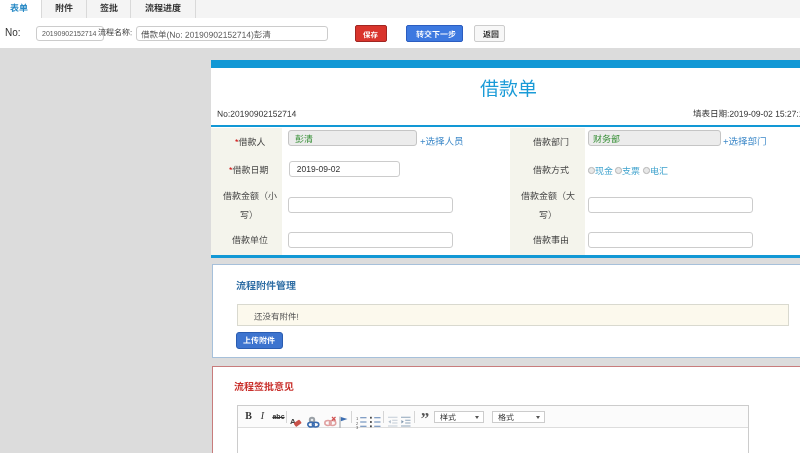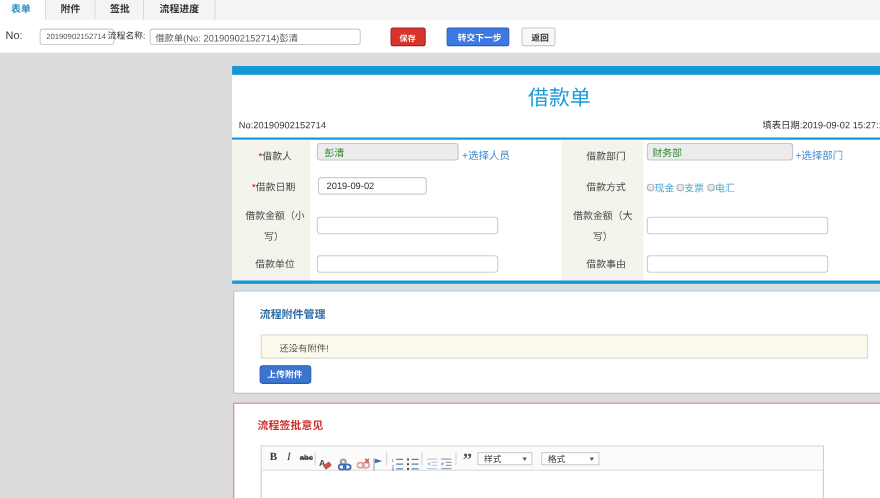--- a/index.html
+++ b/index.html
@@ -175,21 +175,21 @@
 <div style="position:absolute;left:420.0px;top:135.2px;width:43.5px;height:12.5px;">
     <svg style="display:block" width="43.5" height="12.5" viewBox="0 0 43.5 12.5">
       <path d="M3.1 6.9V8.9H2.4V6.9H0.5V6.2H2.4V4.2H3.1V6.2H5.1V6.9Z M6.1 2.4C6.7 2.9 7.3 3.6 7.6 4.0L8.2 3.6C7.9 3.1 7.2 2.5 6.7 2.0ZM9.8 2.0C9.6 2.8 9.2 3.7 8.6 4.2C8.8 4.3 9.1 4.5 9.3 4.6C9.5 4.4 9.7 4.0 9.9 3.6H11.3V5.0H8.6V5.7H10.3C10.1 6.9 9.8 7.8 8.3 8.3C8.5 8.5 8.7 8.7 8.8 8.9C10.4 8.3 10.8 7.2 11.0 5.7H12.0V7.9C12.0 8.6 12.2 8.8 12.9 8.8C13.0 8.8 13.7 8.8 13.8 8.8C14.4 8.8 14.6 8.5 14.7 7.3C14.5 7.2 14.2 7.1 14.0 7.0C14.0 8.0 14.0 8.1 13.7 8.1C13.6 8.1 13.1 8.1 13.0 8.1C12.7 8.1 12.7 8.1 12.7 7.9V5.7H14.6V5.0H12.0V3.6H14.2V3.0H12.0V1.7H11.3V3.0H10.2C10.3 2.7 10.4 2.4 10.5 2.1ZM7.9 5.4H6.1V6.0H7.2V8.9C6.8 9.1 6.4 9.4 6.0 9.8L6.5 10.4C7.0 9.9 7.5 9.4 7.9 9.4C8.1 9.4 8.4 9.6 8.7 9.9C9.4 10.2 10.1 10.3 11.2 10.3C12.2 10.3 13.8 10.3 14.5 10.2C14.5 10.0 14.6 9.7 14.7 9.5C13.8 9.6 12.3 9.7 11.3 9.7C10.3 9.7 9.5 9.6 8.9 9.3C8.4 9.0 8.2 8.8 7.9 8.7Z M16.7 1.7V3.6H15.5V4.3H16.7V6.3C16.2 6.5 15.8 6.6 15.4 6.7L15.6 7.4L16.7 7.0V9.6C16.7 9.7 16.7 9.7 16.6 9.7C16.5 9.7 16.1 9.8 15.7 9.7C15.8 9.9 15.9 10.2 15.9 10.4C16.5 10.4 16.9 10.4 17.1 10.3C17.3 10.2 17.4 10.0 17.4 9.6V6.8L18.5 6.4L18.4 5.8L17.4 6.1V4.3H18.6V3.6H17.4V1.7ZM22.7 2.9C22.3 3.4 21.9 3.8 21.3 4.2C20.8 3.8 20.4 3.4 20.1 2.9ZM18.8 2.2V2.9H19.4C19.8 3.5 20.2 4.0 20.8 4.5C20.0 5.0 19.2 5.3 18.4 5.5C18.5 5.6 18.7 5.9 18.8 6.1C19.6 5.8 20.5 5.4 21.3 4.9C22.1 5.5 22.9 5.8 23.9 6.1C24.0 5.9 24.2 5.6 24.3 5.5C23.4 5.3 22.6 5.0 21.9 4.5C22.6 4.0 23.3 3.3 23.7 2.4L23.3 2.2L23.1 2.2ZM20.9 5.8V6.6H19.0V7.3H20.9V8.2H18.5V8.9H20.9V10.5H21.7V8.9H24.1V8.2H21.7V7.3H23.5V6.6H21.7V5.8Z M28.9 1.7C28.9 3.2 28.9 7.8 25.0 9.9C25.2 10.0 25.4 10.2 25.5 10.4C27.9 9.2 28.9 7.0 29.3 5.1C29.8 6.9 30.8 9.3 33.2 10.4C33.3 10.2 33.5 9.9 33.7 9.8C30.4 8.3 29.8 4.3 29.6 3.1C29.7 2.6 29.7 2.1 29.7 1.7Z M36.6 2.8H41.0V3.8H36.6ZM35.9 2.1V4.5H41.8V2.1ZM38.4 6.6V7.5C38.4 8.2 38.1 9.2 34.7 9.9C34.8 10.1 35.1 10.3 35.1 10.5C38.7 9.7 39.1 8.5 39.1 7.5V6.6ZM39.1 9.1C40.2 9.5 41.8 10.1 42.6 10.5L42.9 9.9C42.1 9.5 40.6 8.9 39.4 8.5ZM35.5 5.3V8.8H36.3V6.0H41.4V8.7H42.2V5.3Z" fill="#3a87c8"></path>
     </svg>
   </div>
 <div style="position:absolute;left:722.5px;top:135.2px;width:43.5px;height:12.5px;">
     <svg style="display:block" width="43.5" height="12.5" viewBox="0 0 43.5 12.5">
       <path d="M3.1 6.9V8.9H2.4V6.9H0.5V6.2H2.4V4.2H3.1V6.2H5.1V6.9Z M6.1 2.4C6.7 2.9 7.3 3.6 7.6 4.0L8.2 3.6C7.9 3.1 7.2 2.5 6.7 2.0ZM9.8 2.0C9.6 2.8 9.2 3.7 8.6 4.2C8.8 4.3 9.1 4.5 9.3 4.6C9.5 4.4 9.7 4.0 9.9 3.6H11.3V5.0H8.6V5.7H10.3C10.1 6.9 9.8 7.8 8.3 8.3C8.5 8.5 8.7 8.7 8.8 8.9C10.4 8.3 10.8 7.2 11.0 5.7H12.0V7.9C12.0 8.6 12.2 8.8 12.9 8.8C13.0 8.8 13.7 8.8 13.8 8.8C14.4 8.8 14.6 8.5 14.7 7.3C14.5 7.2 14.2 7.1 14.0 7.0C14.0 8.0 14.0 8.1 13.7 8.1C13.6 8.1 13.1 8.1 13.0 8.1C12.7 8.1 12.7 8.1 12.7 7.9V5.7H14.6V5.0H12.0V3.6H14.2V3.0H12.0V1.7H11.3V3.0H10.2C10.3 2.7 10.4 2.4 10.5 2.1ZM7.9 5.4H6.1V6.0H7.2V8.9C6.8 9.1 6.4 9.4 6.0 9.8L6.5 10.4C7.0 9.9 7.5 9.4 7.9 9.4C8.1 9.4 8.4 9.6 8.7 9.9C9.4 10.2 10.1 10.3 11.2 10.3C12.2 10.3 13.8 10.3 14.5 10.2C14.5 10.0 14.6 9.7 14.7 9.5C13.8 9.6 12.3 9.7 11.3 9.7C10.3 9.7 9.5 9.6 8.9 9.3C8.4 9.0 8.2 8.8 7.9 8.7Z M16.7 1.7V3.6H15.5V4.3H16.7V6.3C16.2 6.5 15.8 6.6 15.4 6.7L15.6 7.4L16.7 7.0V9.6C16.7 9.7 16.7 9.7 16.6 9.7C16.5 9.7 16.1 9.8 15.7 9.7C15.8 9.9 15.9 10.2 15.9 10.4C16.5 10.4 16.9 10.4 17.1 10.3C17.3 10.2 17.4 10.0 17.4 9.6V6.8L18.5 6.4L18.4 5.8L17.4 6.1V4.3H18.6V3.6H17.4V1.7ZM22.7 2.9C22.3 3.4 21.9 3.8 21.3 4.2C20.8 3.8 20.4 3.4 20.1 2.9ZM18.8 2.2V2.9H19.4C19.8 3.5 20.2 4.0 20.8 4.5C20.0 5.0 19.2 5.3 18.4 5.5C18.5 5.6 18.7 5.9 18.8 6.1C19.6 5.8 20.5 5.4 21.3 4.9C22.1 5.5 22.9 5.8 23.9 6.1C24.0 5.9 24.2 5.6 24.3 5.5C23.4 5.3 22.6 5.0 21.9 4.5C22.6 4.0 23.3 3.3 23.7 2.4L23.3 2.2L23.1 2.2ZM20.9 5.8V6.6H19.0V7.3H20.9V8.2H18.5V8.9H20.9V10.5H21.7V8.9H24.1V8.2H21.7V7.3H23.5V6.6H21.7V5.8Z M25.9 3.7C26.1 4.2 26.4 4.9 26.5 5.4L27.1 5.2C27.0 4.7 26.8 4.1 26.5 3.6ZM30.5 2.2V10.4H31.1V2.9H32.7C32.4 3.6 32.0 4.6 31.7 5.4C32.5 6.3 32.8 7.0 32.8 7.6C32.8 7.9 32.7 8.2 32.5 8.3C32.4 8.4 32.3 8.4 32.1 8.4C31.9 8.4 31.7 8.4 31.4 8.4C31.5 8.6 31.6 8.9 31.6 9.1C31.9 9.1 32.2 9.1 32.4 9.1C32.6 9.0 32.9 9.0 33.0 8.9C33.3 8.7 33.4 8.2 33.4 7.6C33.4 7.0 33.2 6.2 32.4 5.3C32.8 4.5 33.2 3.4 33.6 2.5L33.1 2.2L33.0 2.2ZM26.9 1.8C27.0 2.1 27.2 2.5 27.3 2.8H25.3V3.5H29.8V2.8H28.0C27.9 2.5 27.7 2.0 27.5 1.7ZM28.7 3.5C28.5 4.1 28.2 4.9 28.0 5.4H25.0V6.1H30.0V5.4H28.7C28.9 4.9 29.2 4.3 29.4 3.7ZM25.6 6.9V10.4H26.3V9.9H28.9V10.3H29.6V6.9ZM26.3 9.3V7.6H28.9V9.3Z M35.3 2.0C35.7 2.6 36.3 3.4 36.6 3.8L37.2 3.4C36.9 3.0 36.3 2.2 35.8 1.7ZM34.9 3.6V10.4H35.6V3.6ZM37.5 2.1V2.7H42.0V9.5C42.0 9.7 41.9 9.7 41.7 9.8C41.5 9.8 40.9 9.8 40.2 9.7C40.3 9.9 40.4 10.2 40.4 10.4C41.3 10.4 41.9 10.4 42.3 10.3C42.6 10.2 42.7 10.0 42.7 9.5V2.1Z" fill="#3a87c8"></path>
     </svg>
   </div>
-<input class="finput abs" style="left: 288.8px; top: 161px; width: 99px;" value="2019-09-02">
+<input class="finput abs" style="left: 288.8px; top: 161px; width: 111px;" value="2019-09-02">
 <div class="radio abs" style="left:588px;top:167px;"></div>
 <div style="position:absolute;left:595.0px;top:164.8px;width:18.0px;height:11.9px;">
     <svg style="display:block" width="18.0" height="11.9" viewBox="0 0 18.0 11.9">
       <path d="M3.9 2.1V6.8H4.5V2.7H7.3V6.8H7.9V2.1ZM0.4 8.3 0.5 8.9C1.4 8.7 2.5 8.3 3.6 8.0L3.5 7.4L2.3 7.7V5.5H3.3V4.8H2.3V2.9H3.5V2.2H0.5V2.9H1.7V4.8H0.6V5.5H1.7V7.9C1.2 8.1 0.8 8.2 0.4 8.3ZM5.6 3.4V5.2C5.6 6.6 5.3 8.3 3.0 9.4C3.1 9.5 3.3 9.8 3.4 9.9C4.9 9.1 5.6 8.1 5.9 7.0V8.9C5.9 9.5 6.2 9.7 6.8 9.7H7.6C8.4 9.7 8.5 9.3 8.6 7.9C8.4 7.8 8.2 7.7 8.0 7.6C8.0 8.9 7.9 9.2 7.6 9.2H6.9C6.6 9.2 6.6 9.1 6.6 8.8V6.7H6.0C6.1 6.2 6.2 5.7 6.2 5.2V3.4Z M10.8 7.2C11.1 7.7 11.5 8.4 11.6 8.9L12.2 8.6C12.1 8.2 11.7 7.5 11.3 7.0ZM15.6 7.0C15.4 7.5 15.0 8.2 14.7 8.7L15.2 8.9C15.5 8.5 15.9 7.8 16.2 7.2ZM13.5 1.5C12.6 2.9 11.0 3.9 9.3 4.5C9.4 4.6 9.6 4.9 9.7 5.1C10.2 4.9 10.7 4.7 11.2 4.4V5.0H13.1V6.2H10.0V6.8H13.1V9.0H9.6V9.6H17.4V9.0H13.8V6.8H17.0V6.2H13.8V5.0H15.8V4.4C16.3 4.7 16.8 4.9 17.3 5.1C17.4 4.9 17.6 4.6 17.7 4.5C16.4 4.0 14.8 3.1 13.9 2.1L14.1 1.8ZM15.7 4.3H11.4C12.2 3.9 12.9 3.3 13.5 2.6C14.1 3.2 14.9 3.8 15.7 4.3Z" fill="#3aa0cc"></path>
     </svg>
   </div>
 <div class="radio abs" style="left:615px;top:167px;"></div>
 <div style="position:absolute;left:622.0px;top:164.8px;width:18.0px;height:11.9px;">
     <svg style="display:block" width="18.0" height="11.9" viewBox="0 0 18.0 11.9">
       <path d="M4.1 1.6V3.0H0.7V3.7H4.1V5.1H1.1V5.7H2.1L1.9 5.8C2.4 6.8 3.0 7.6 3.9 8.2C2.8 8.7 1.6 9.0 0.3 9.3C0.5 9.4 0.6 9.7 0.7 9.9C2.1 9.6 3.4 9.2 4.5 8.6C5.5 9.2 6.8 9.6 8.3 9.8C8.4 9.7 8.5 9.4 8.7 9.2C7.3 9.0 6.2 8.7 5.2 8.2C6.2 7.5 7.0 6.5 7.6 5.3L7.1 5.0L7.0 5.1H4.8V3.7H8.3V3.0H4.8V1.6ZM2.6 5.7H6.6C6.1 6.6 5.4 7.3 4.5 7.8C3.7 7.3 3.0 6.6 2.6 5.7Z M14.8 8.2C15.6 8.6 16.5 9.3 17.0 9.7L17.5 9.3C17.0 8.9 16.0 8.3 15.3 7.9ZM10.6 5.9V6.4H16.4V5.9ZM11.4 7.8C11.0 8.4 10.2 9.0 9.4 9.3C9.5 9.4 9.8 9.6 9.9 9.8C10.7 9.4 11.5 8.7 12.1 8.1ZM9.5 7.1V7.6H13.2V9.2C13.2 9.3 13.1 9.3 13.0 9.3C12.9 9.3 12.4 9.3 11.9 9.3C12.0 9.5 12.1 9.7 12.2 9.9C12.8 9.9 13.2 9.9 13.5 9.8C13.8 9.7 13.9 9.5 13.9 9.2V7.6H17.5V7.1ZM10.1 3.2V5.3H16.9V3.2H14.8V2.5H17.4V2.0H9.6V2.5H12.1V3.2ZM12.7 2.5H14.2V3.2H12.7ZM10.8 3.7H12.1V4.8H10.8ZM12.7 3.7H14.2V4.8H12.7ZM14.8 3.7H16.3V4.8H14.8Z" fill="#3aa0cc"></path>

